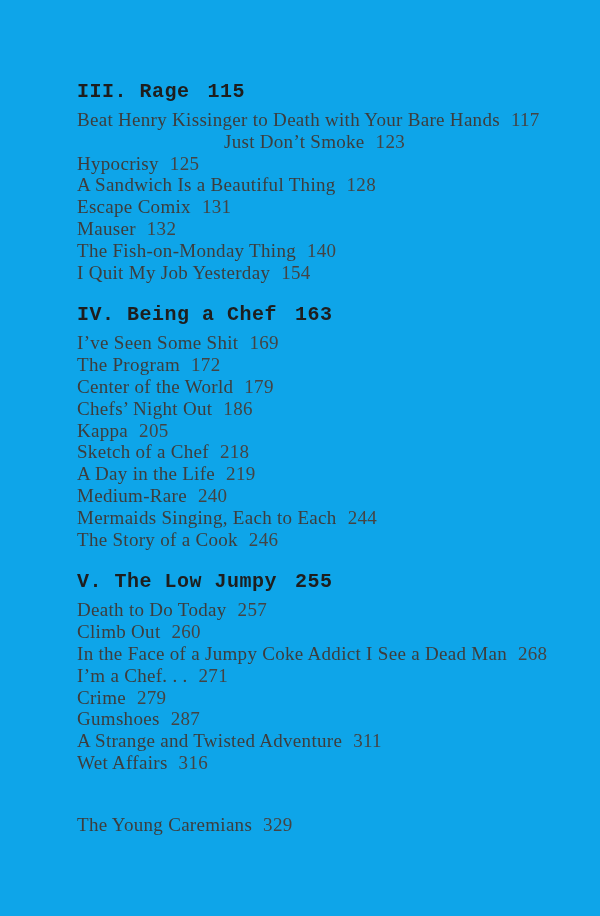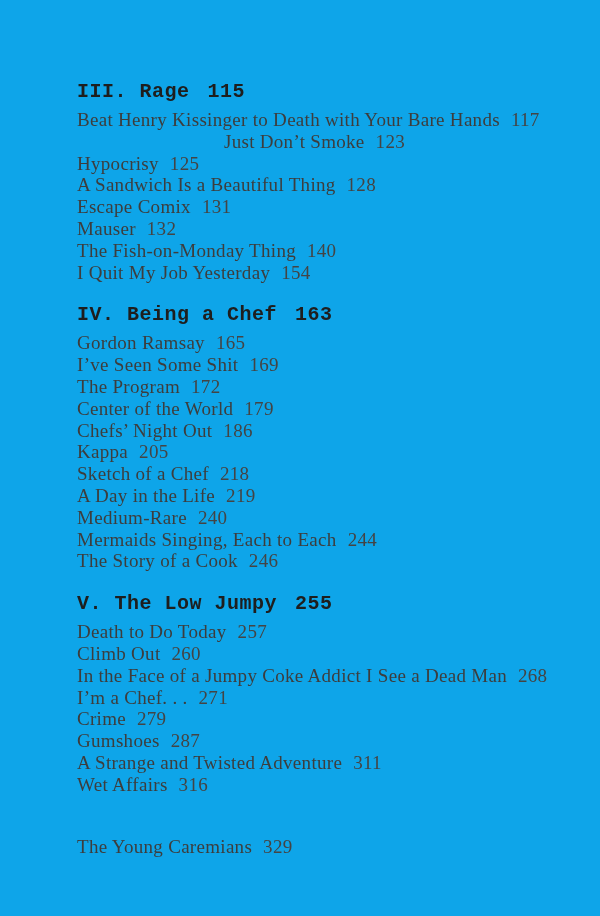--- a/index.html
+++ b/index.html
@@ -95,23 +95,20 @@
     <span class="entry-title">I Quit My Job Yesterday</span><span class="pagenum">154</span>
   </li>
 </ul>
   </section>
 
   <section class="section">
     <h2 class="section-heading" style="color: rgb(30, 30, 30);">
       <span class="heading-label">IV. Being a Chef</span><span class="pagenum">163</span>
     </h2>
     <ul class="entries">
-  <li style="color: rgb(61, 61, 61);">
-    <span class="entry-title">Gordon Ramsay</span><span class="pagenum">165</span>
-  </li>
 
   <li style="color: rgb(61, 61, 61);">
     <span class="entry-title">I’ve Seen Some Shit</span><span class="pagenum">169</span>
   </li>
 
   <li style="color: rgb(61, 61, 61);">
     <span class="entry-title">The Program</span><span class="pagenum">172</span>
   </li>
 
   <li style="color: rgb(61, 61, 61);">

